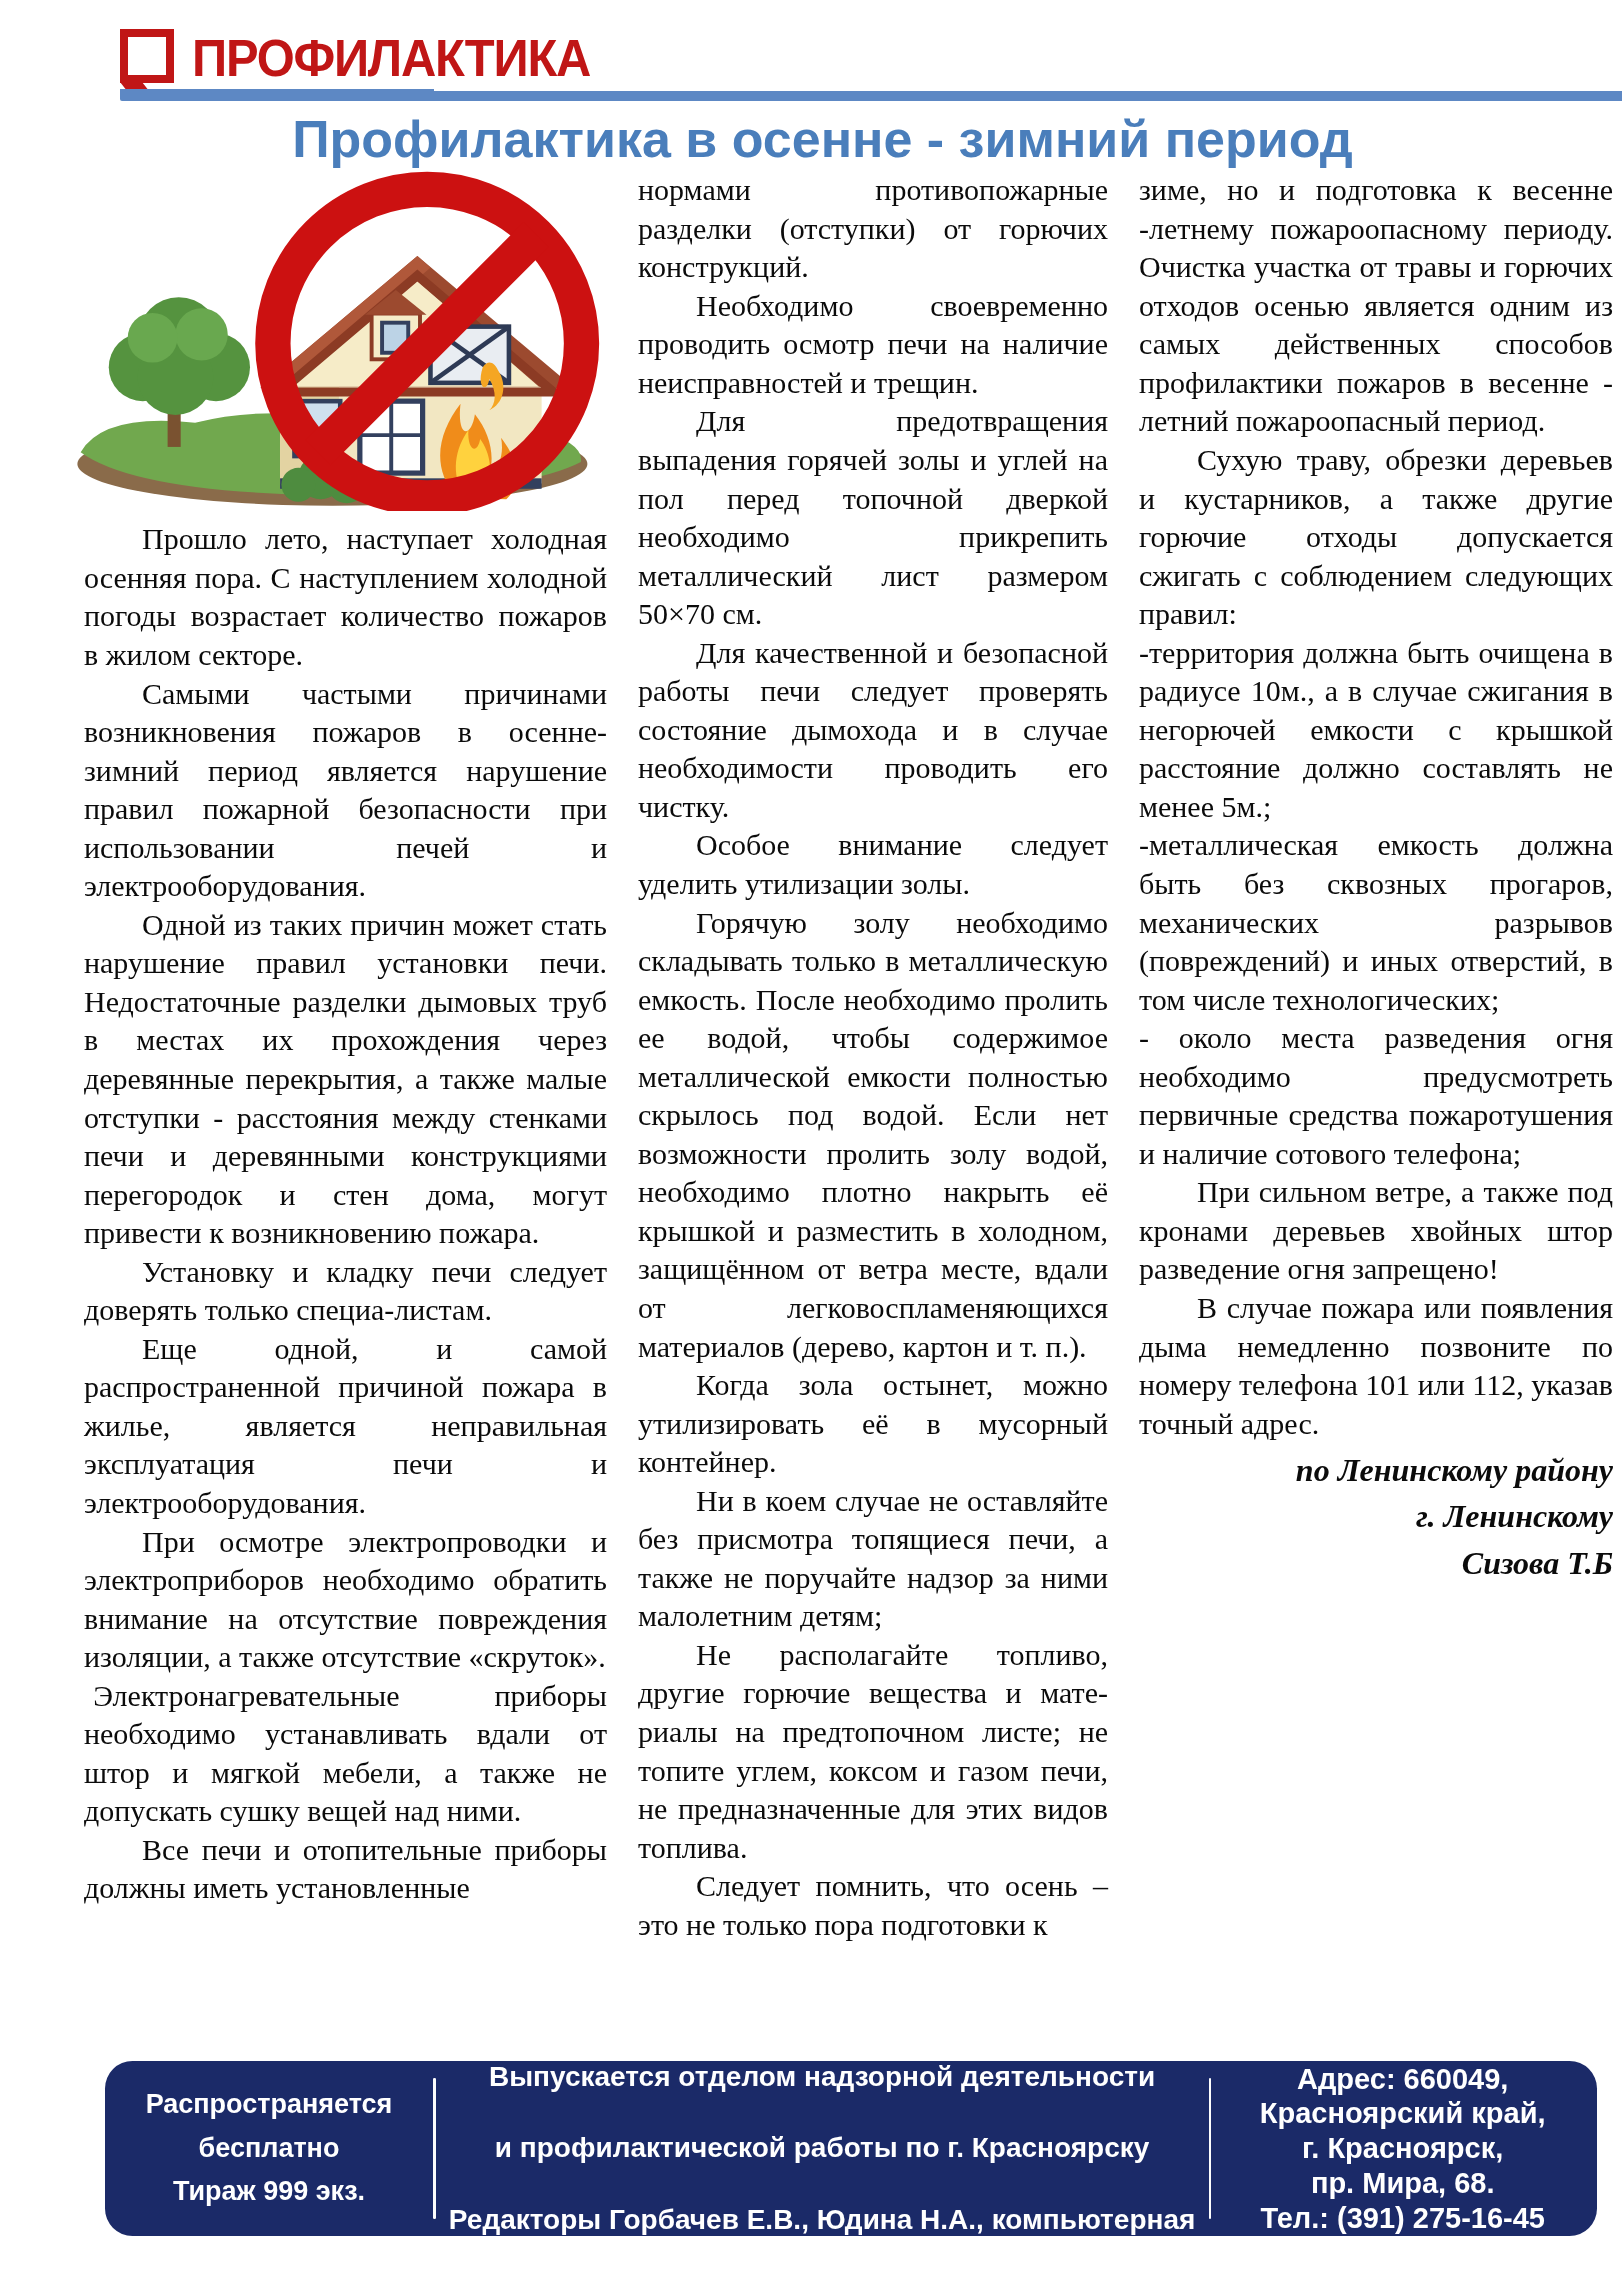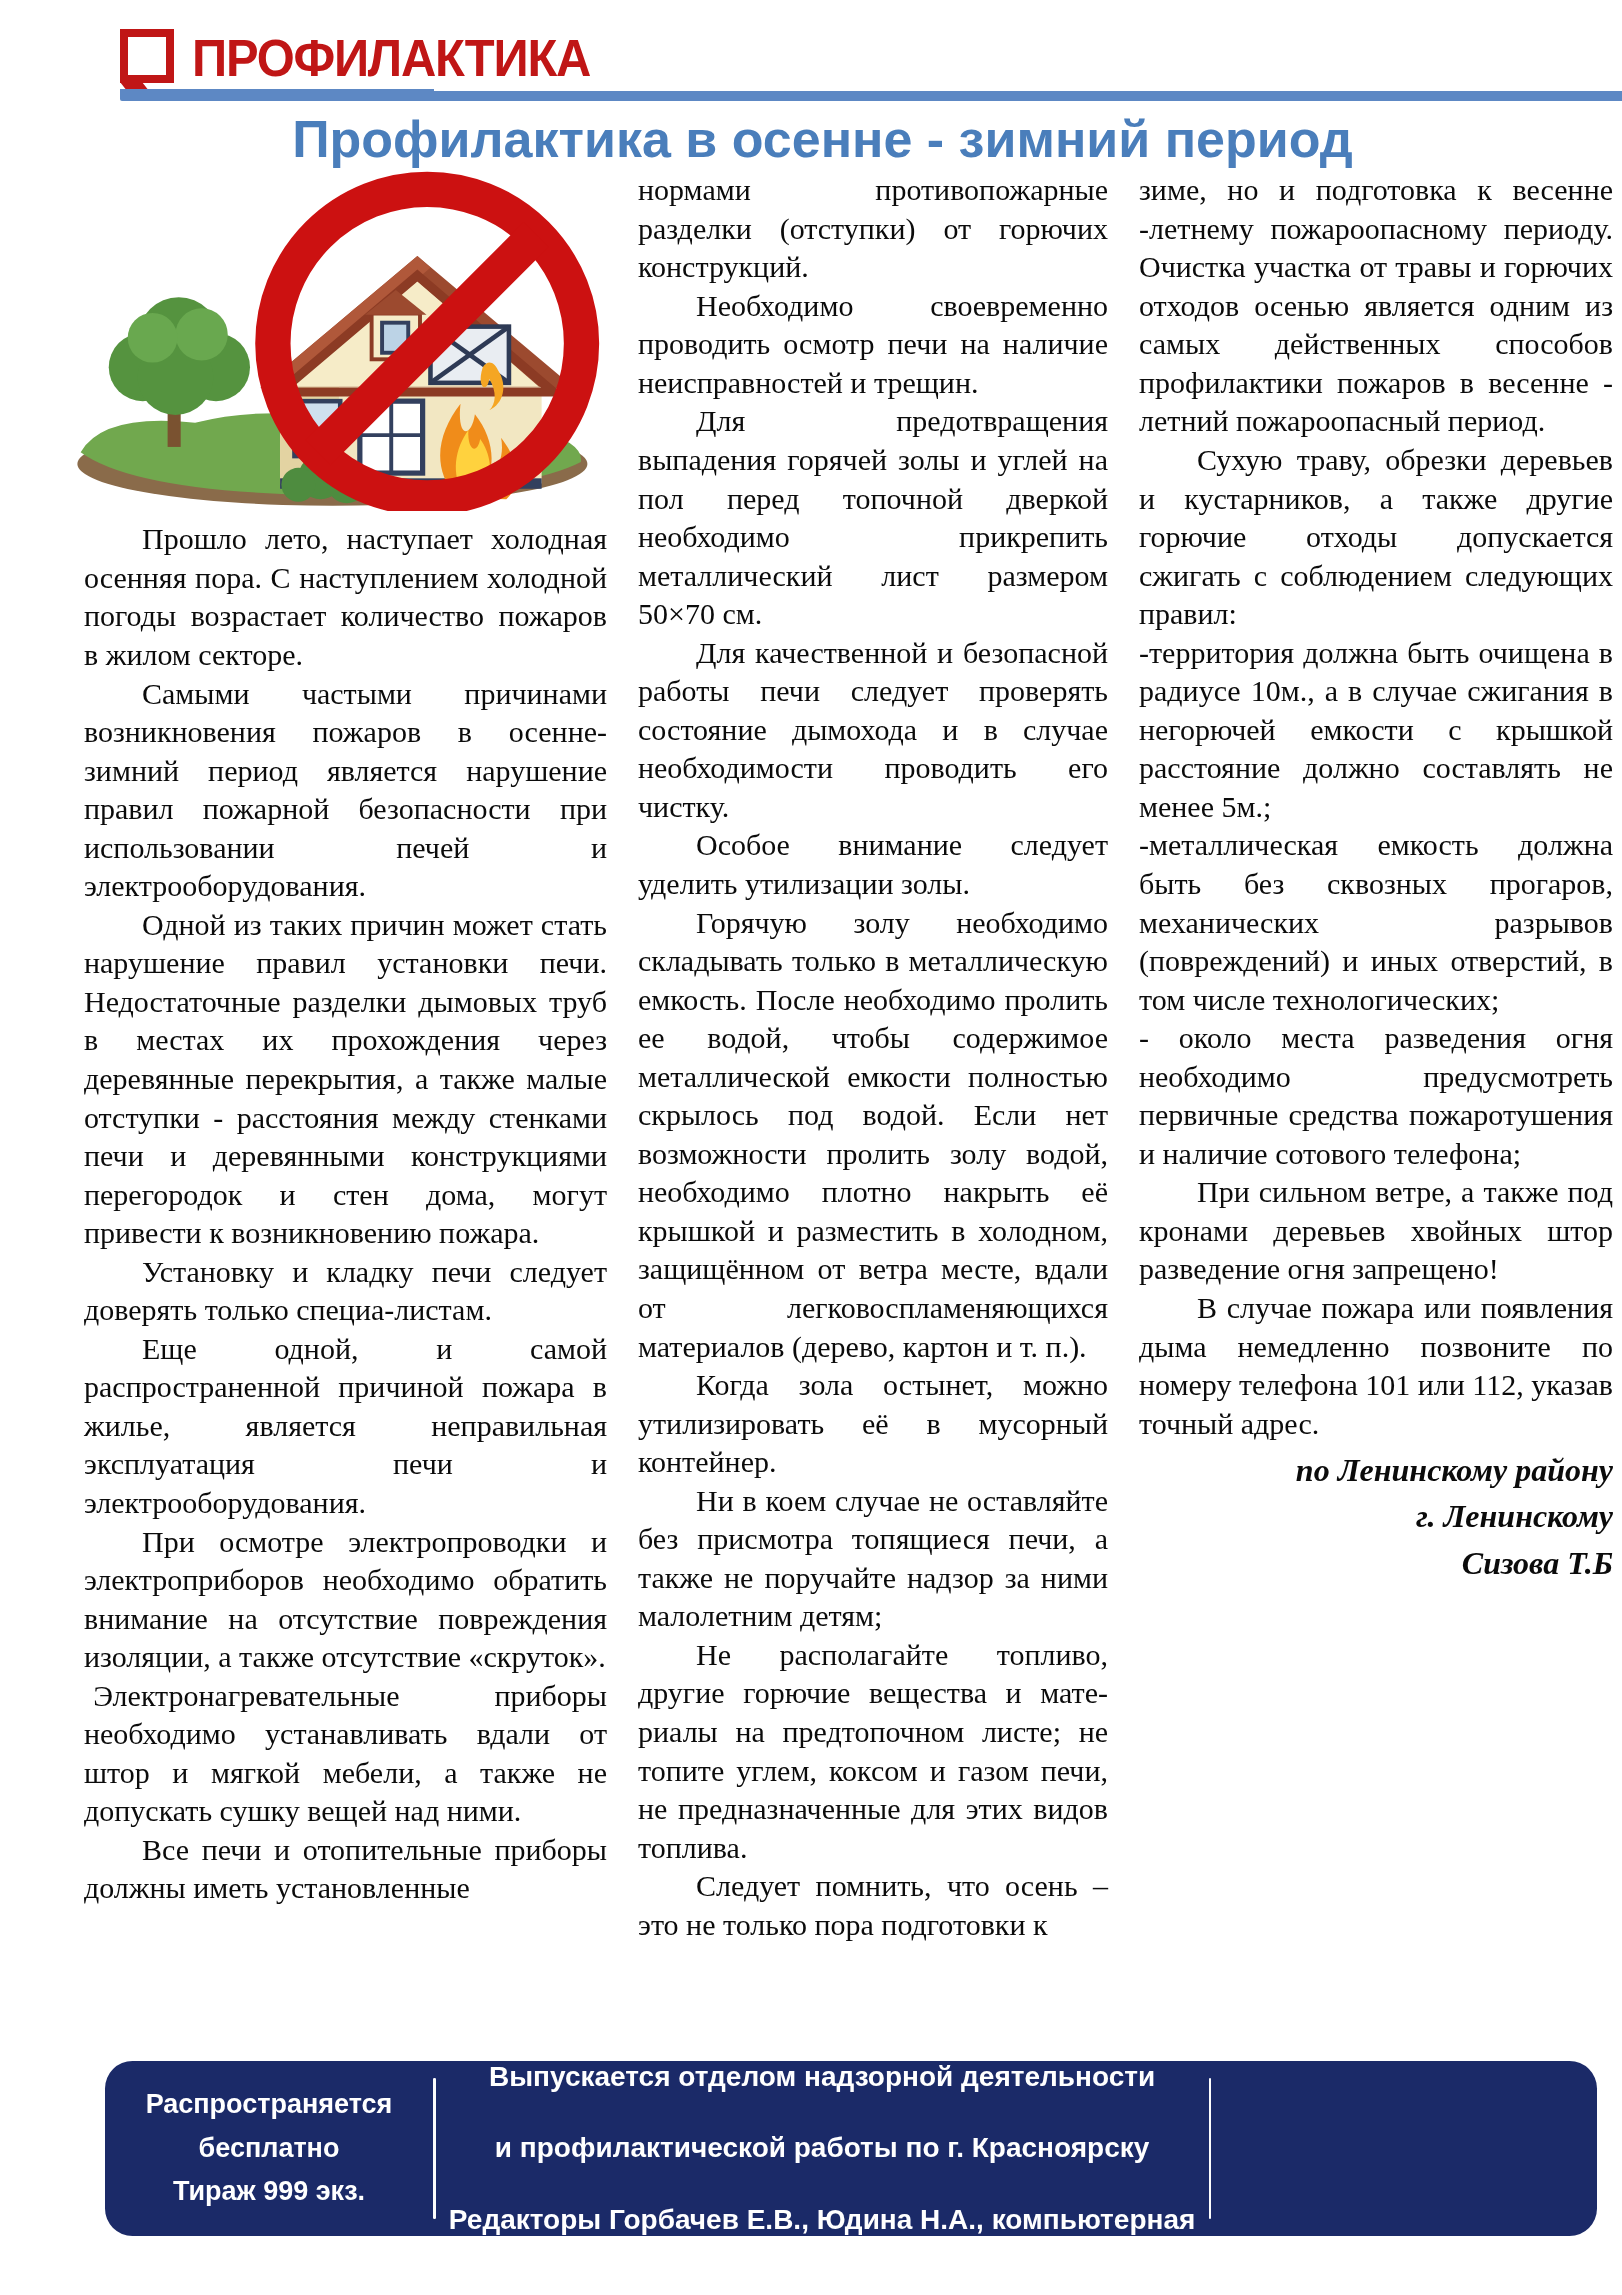--- a/index.html
+++ b/index.html
@@ -188,16 +188,23 @@
       </div>
     <div class="f-div"></div>
     <div class="f-sec f-mid">
         <div>№ 9 (143) от 10 сентября 2025 года</div>
         <div>Выпускается отделом надзорной деятельности</div>
         <div>и профилактической работы по г. Красноярску</div>
         <div>Редакторы  Горбачев Е.В., Юдина Н.А., компьютерная</div>
         <div>верстка и дизайн Юдина Н.А.</div>
       </div>
     <div class="f-div"></div>
+    <div class="f-sec f-right">
+        <div>Адрес: 660049,</div>
+        <div>Красноярский край,</div>
+        <div>г. Красноярск,</div>
+        <div>пр. Мира, 68.</div>
+        <div>Тел.: (391) 275-16-45</div>
+      </div>
   </div>
 
 </div>
 
 
 </body></html>

